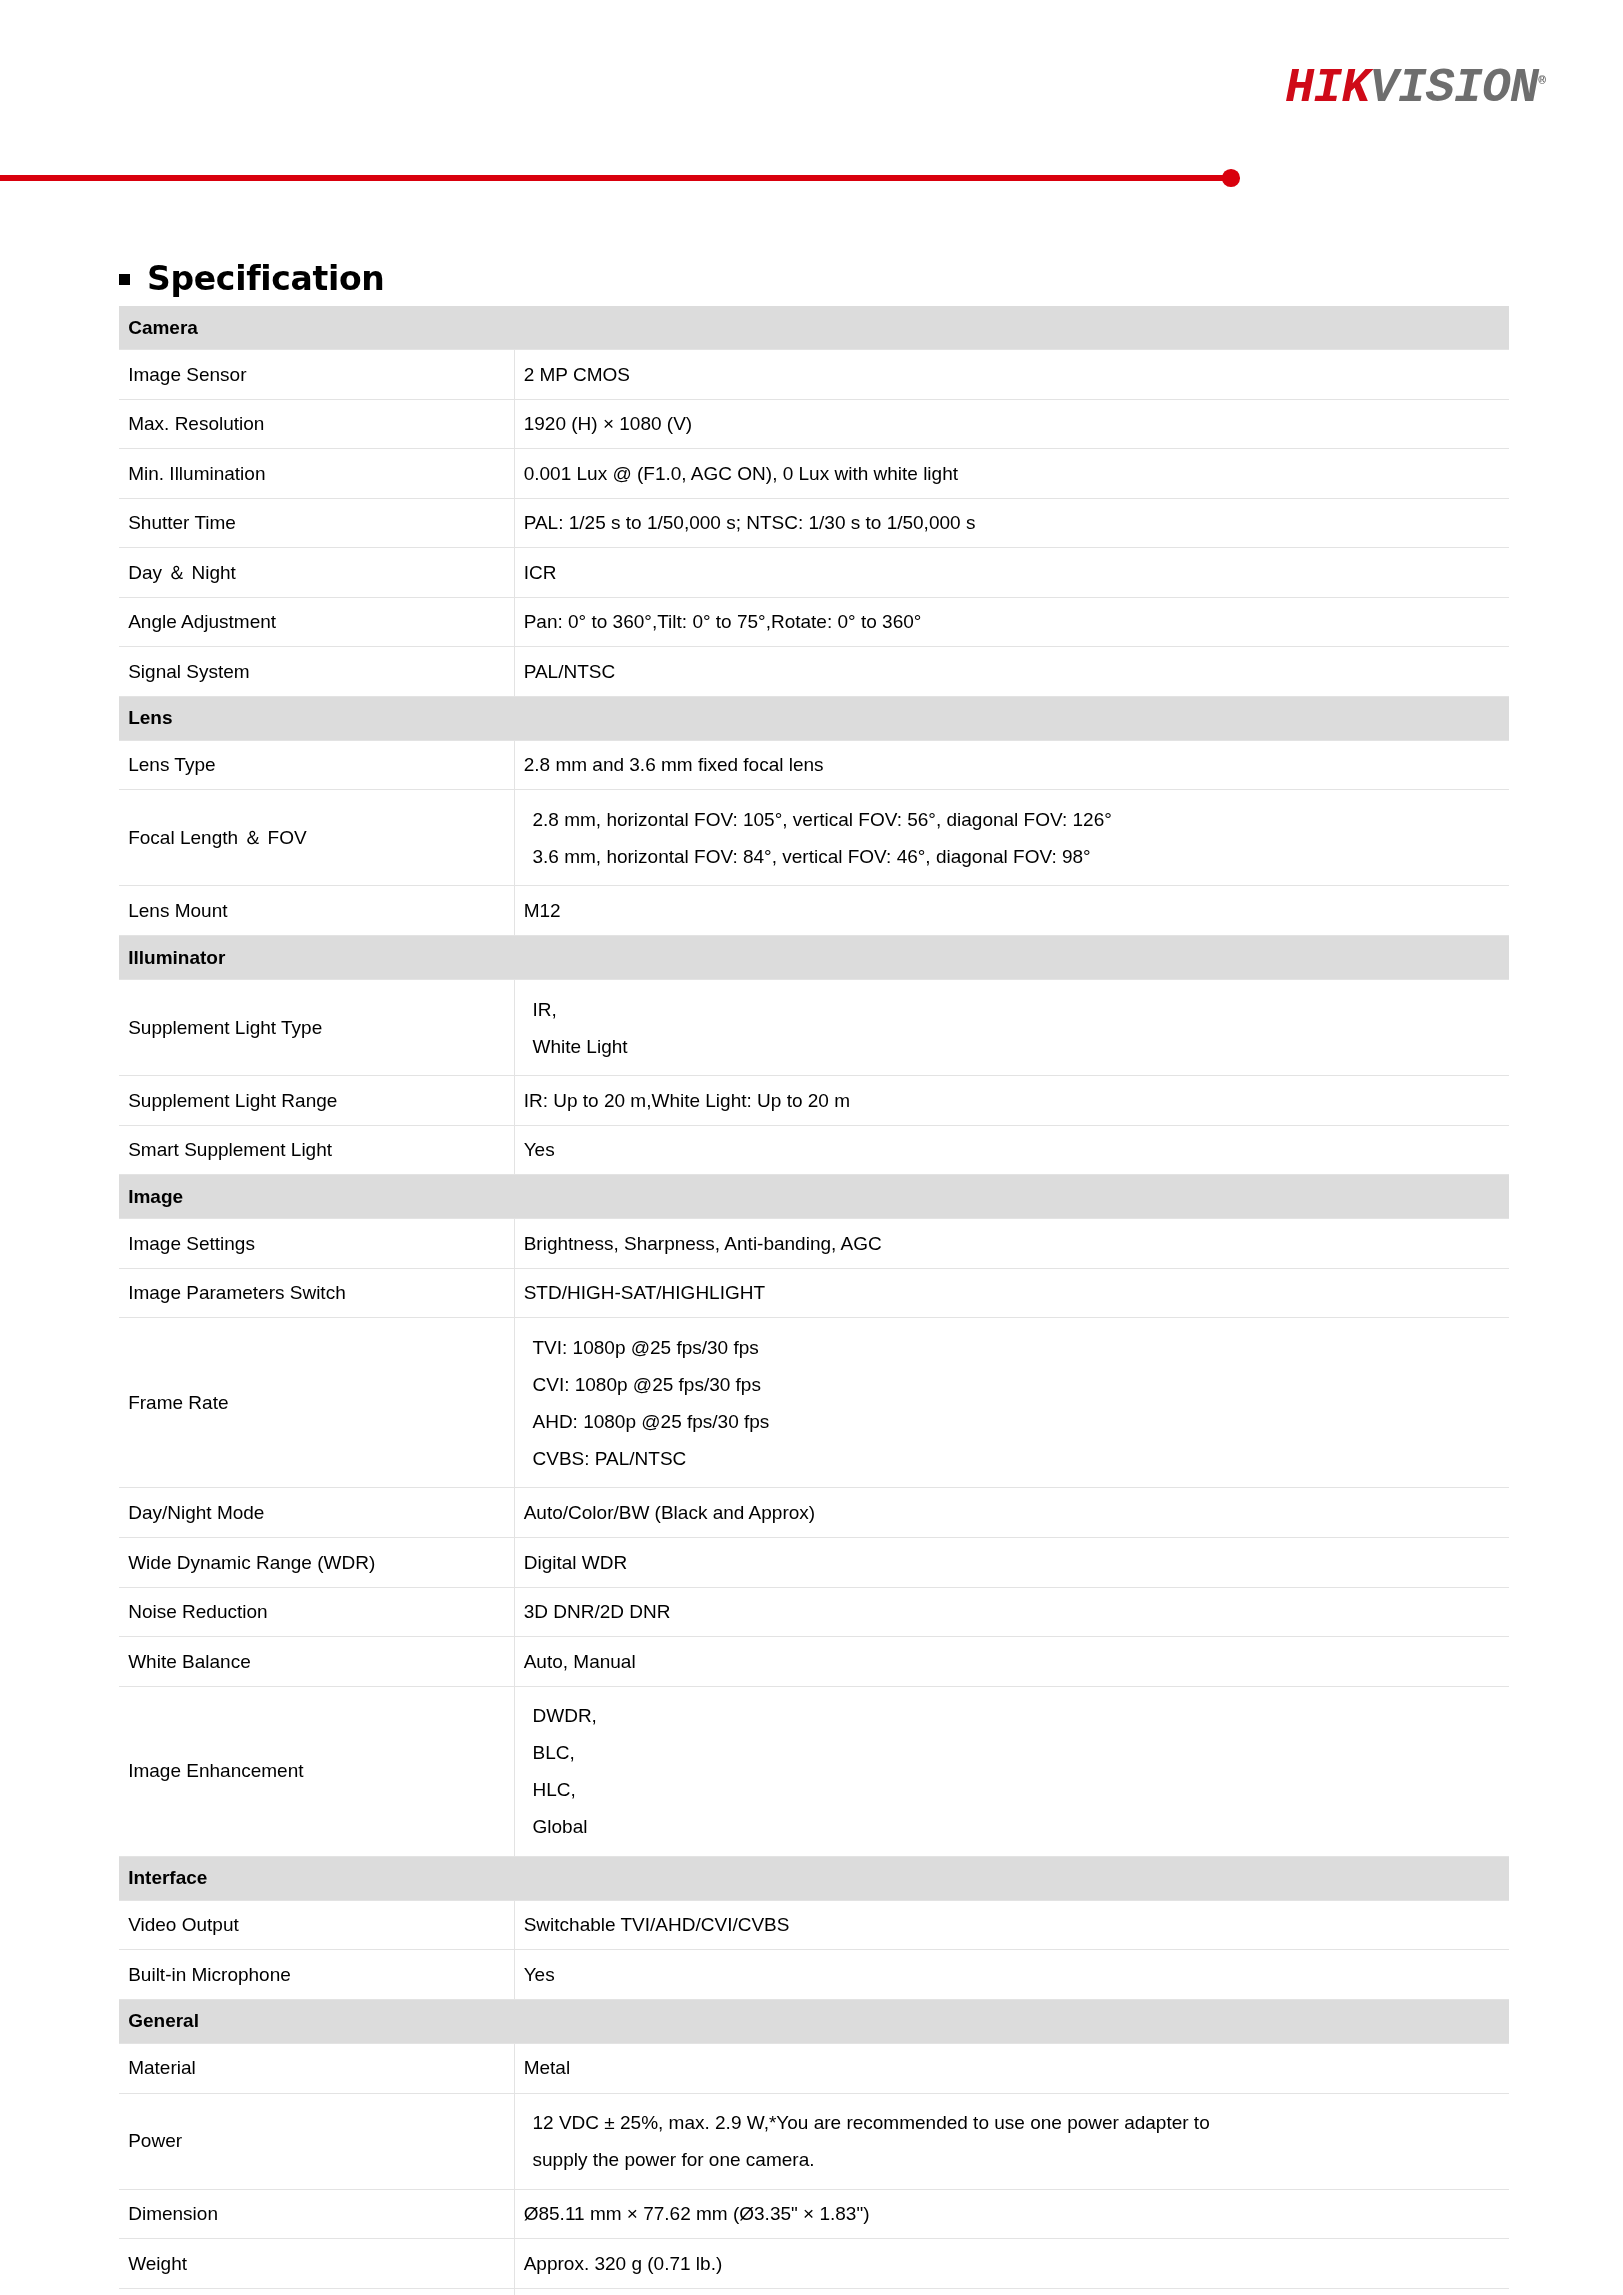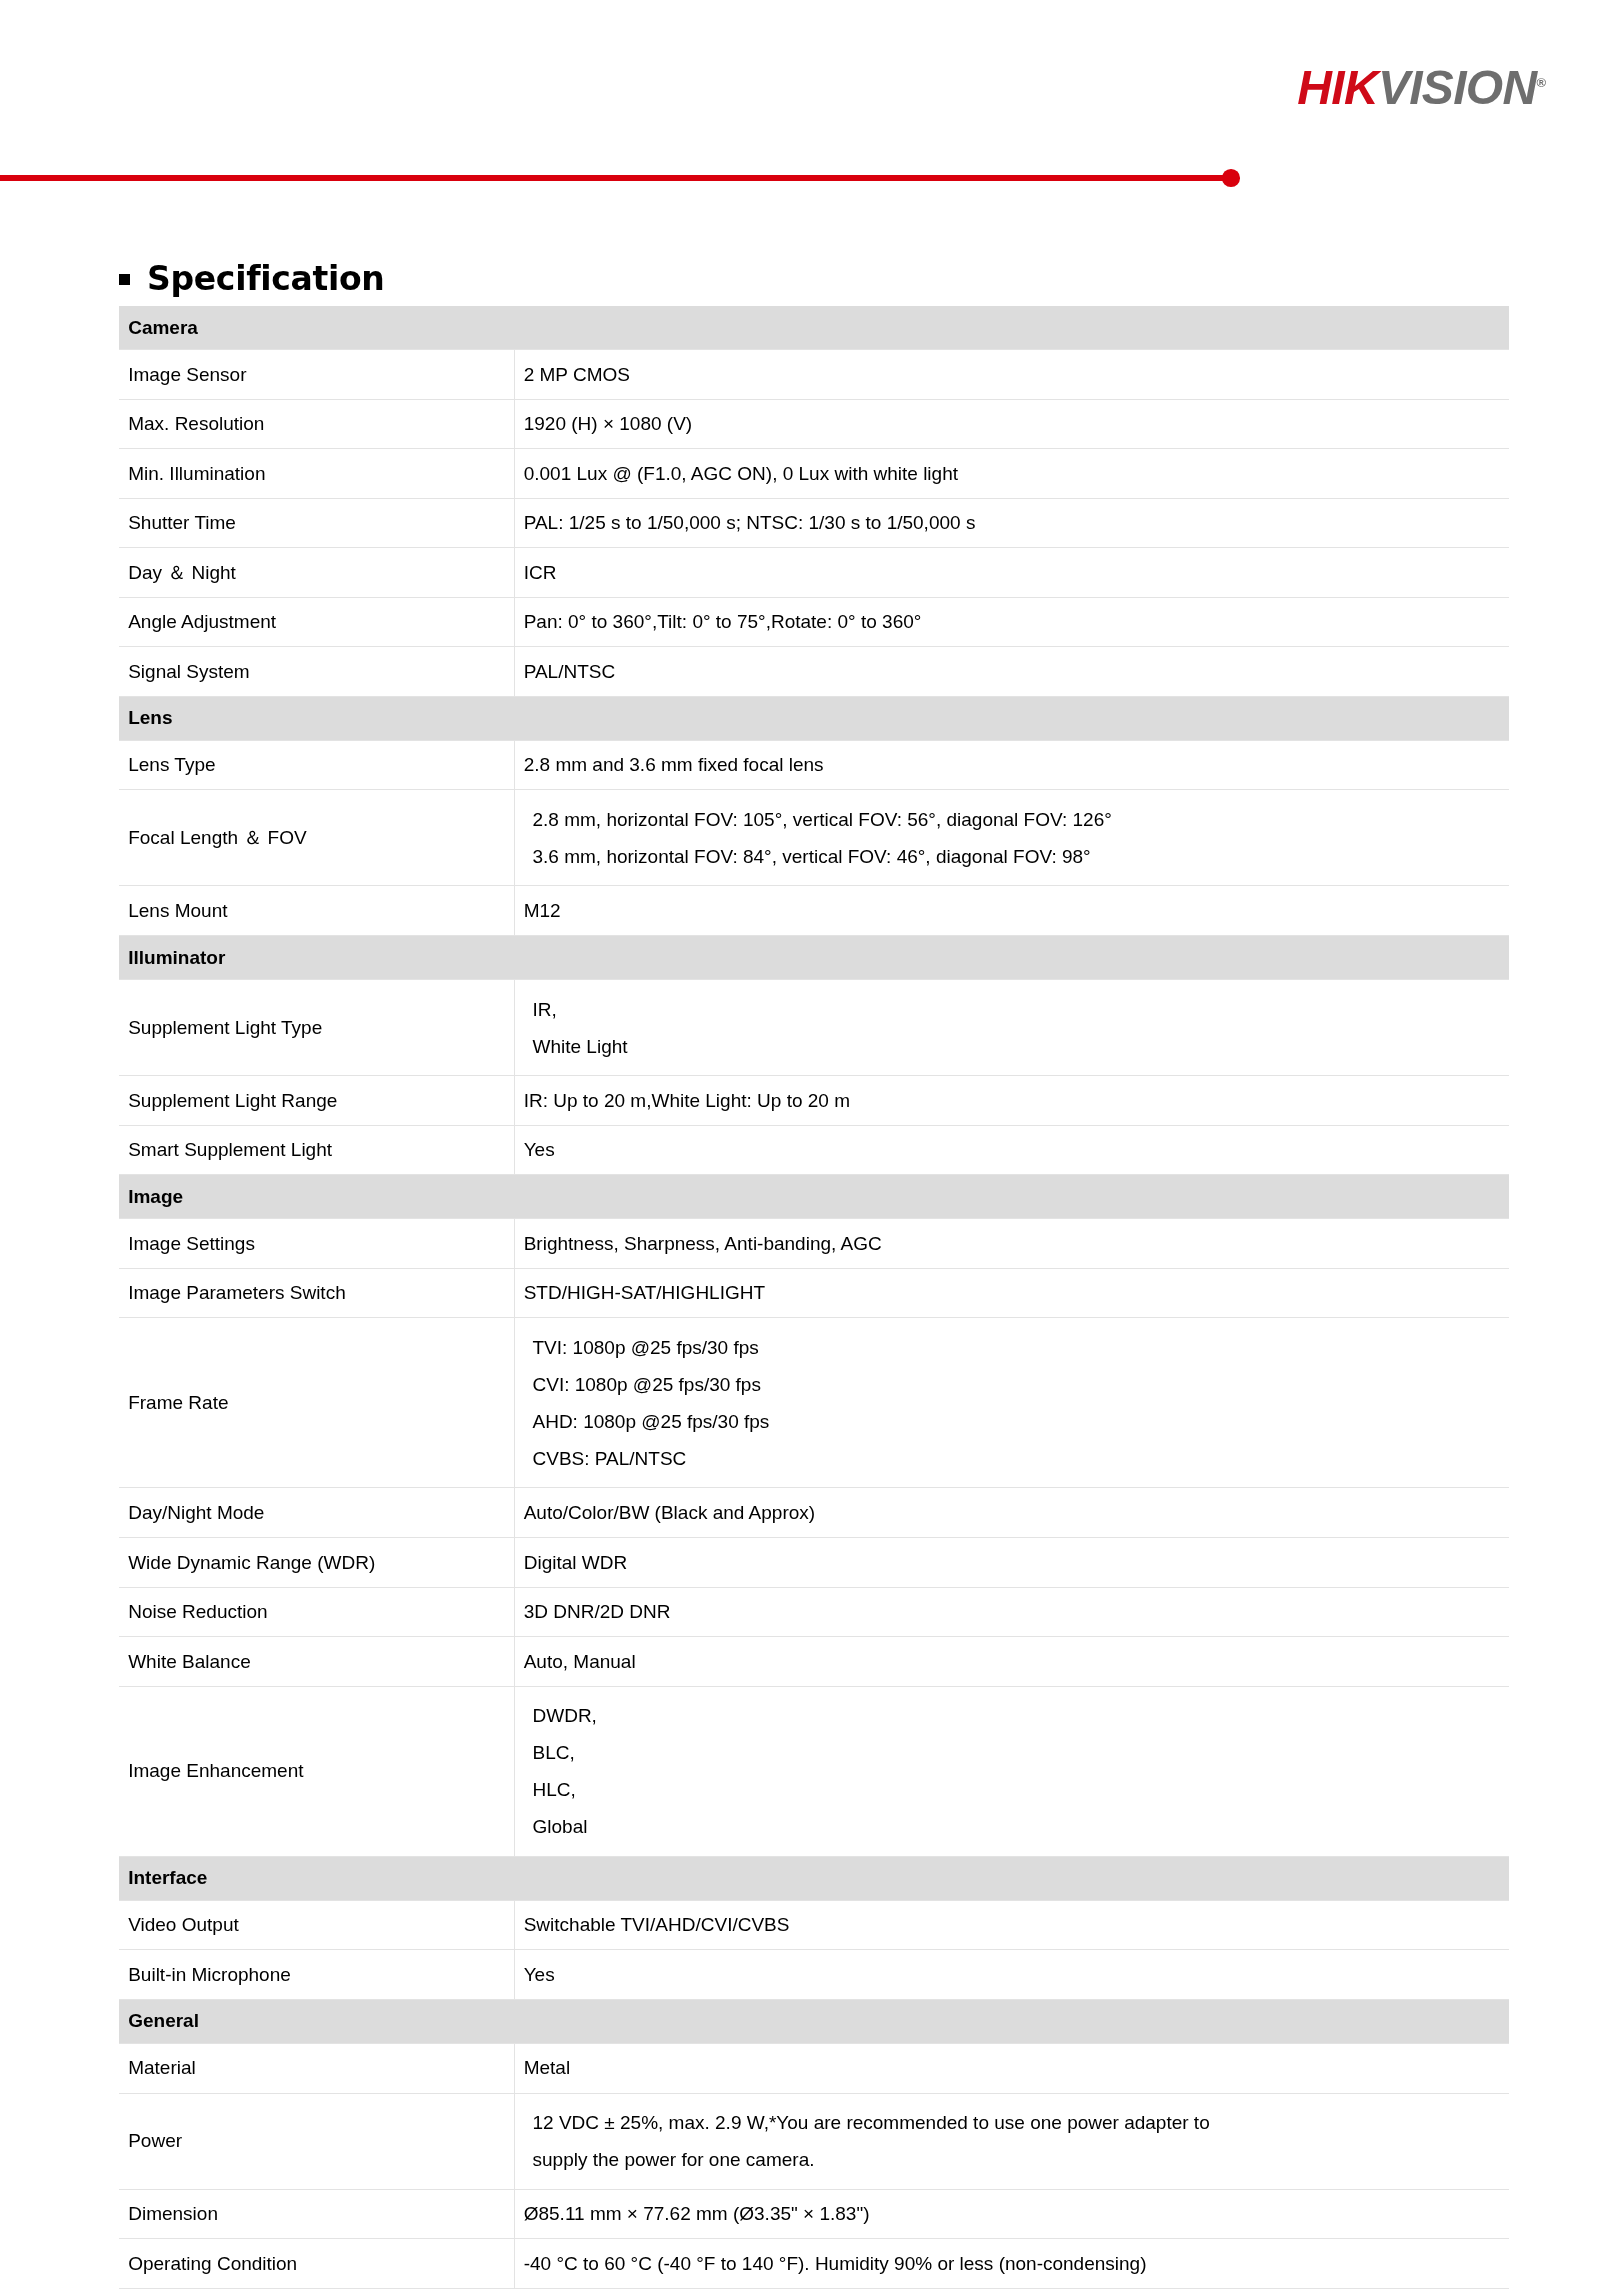--- a/index.html
+++ b/index.html
@@ -18,21 +18,21 @@
 
   
   .header {
     position: relative;
     height: 196px;
   }
   .logo {
     position: absolute;
     right: 77px;
     top: 64px;
-    font-family: Liberation Sans, sans-serif;
+    font-family: Liberation Mono, monospace;
     font-size: 48px;
     font-weight: bold;
     font-style: italic;
     letter-spacing: -0.7px;
     white-space: nowrap;
     line-height: 1;
   }
   .logo .hik { color: #cf0a18; }
   .logo .vision { color: #6e6e6e; }
   .logo .reg {
@@ -276,18 +276,22 @@
       <tr class="data-row multiline">
         <td class="label">Power</td>
         <td class="value">12 VDC ± 25%, max. 2.9 W,*You are recommended to use one power adapter to
 supply the power for one camera.</td>
       </tr>
       <tr class="data-row tight">
         <td class="label">Dimension</td>
         <td class="value">Ø85.11 mm × 77.62 mm (Ø3.35" × 1.83")</td>
       </tr>
       <tr class="data-row tight">
+        <td class="label">Weight</td>
+        <td class="value">Approx. 320 g (0.71 lb.)</td>
+      </tr>
+      <tr class="data-row tight">
         <td class="label">Operating Condition</td>
         <td class="value">-40 °C to 60 °C (-40 °F to 140 °F). Humidity 90% or less (non-condensing)</td>
       </tr>
     </tbody>
 </table>
 
 
 </body></html>

